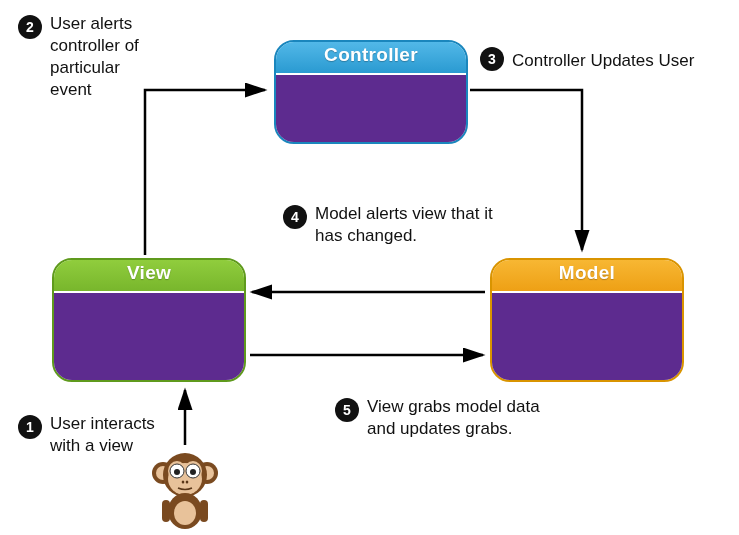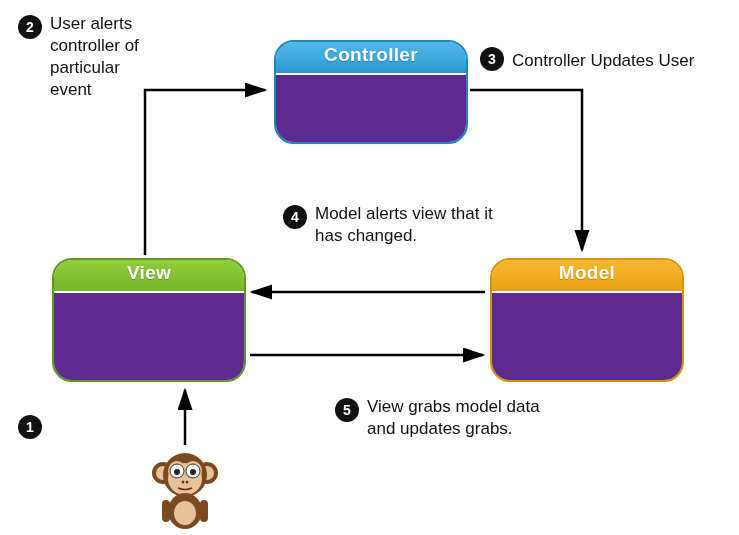--- a/index.html
+++ b/index.html
@@ -107,20 +107,21 @@
     <div class="header">View</div>
     <div class="body"></div>
   </div>
 
   <div class="box model">
     <div class="header">Model</div>
     <div class="body"></div>
   </div>
 
   <div class="badge" style="left:18px; top:415px;">1</div>
+  <div class="label" style="left:50px; top:413px; width:120px;">User interacts with a view</div>
 
   <div class="badge" style="left:18px; top:15px;">2</div>
   <div class="label" style="left:50px; top:13px; width:110px;">User alerts controller of particular event</div>
 
   <div class="badge" style="left:480px; top:47px;">3</div>
   <div class="label" style="left:512px; top:50px; width:220px;">Controller Updates User</div>
 
   <div class="badge" style="left:283px; top:205px;">4</div>
   <div class="label" style="left:315px; top:203px; width:180px;">Model alerts view that it has changed.</div>
 

